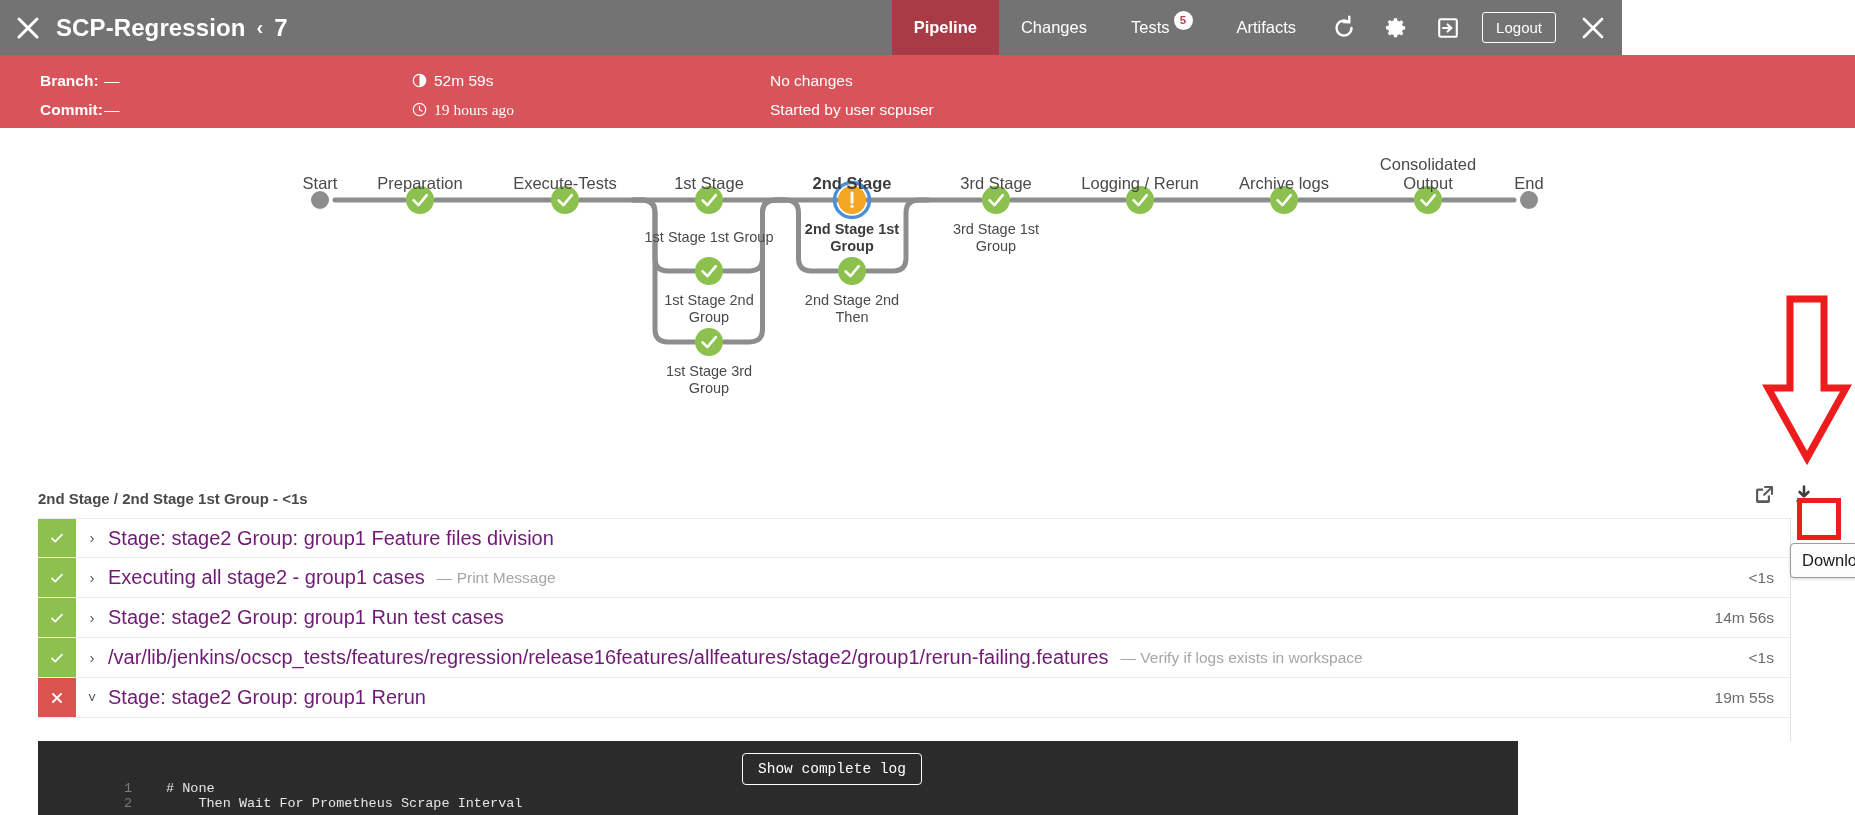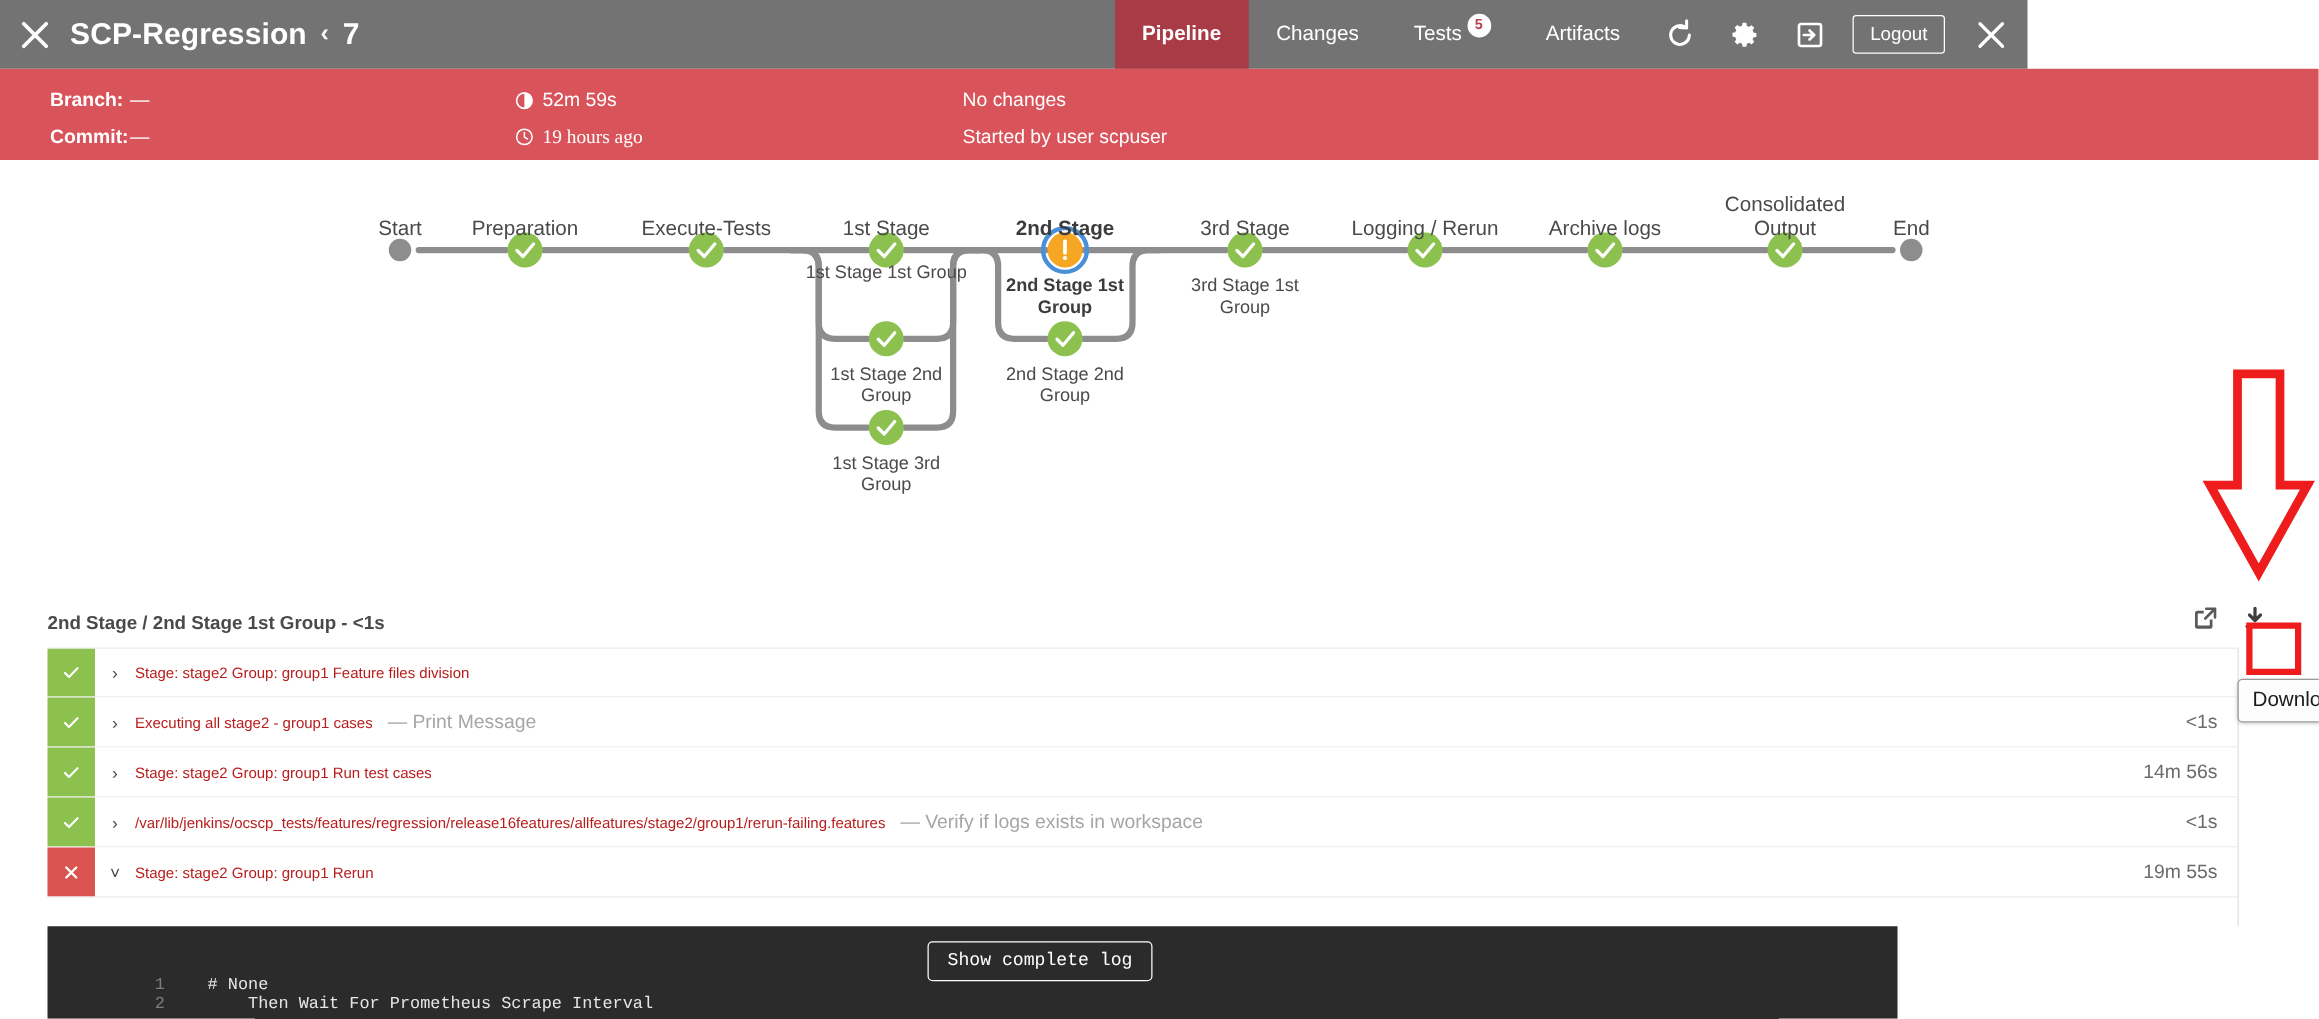--- a/index.html
+++ b/index.html
@@ -92,21 +92,21 @@
     cursor: pointer;
   }
   .row:first-child { border-top: 1px solid #ececec; }
   .stat {
     width: 38px; align-self: stretch; display: flex; align-items: center; justify-content: center;
     color: #fff; font-size: 17px; flex: none;
   }
   .stat.ok { background: #8cc04f; }
   .stat.fail { background: #d9534f; }
   .chev { width: 32px; text-align: center; color: #4a4a4a; font-size: 14px; flex: none; }
-  .rtxt { font-size: 12px; color: #b91c1c; white-space: nowrap; overflow: hidden; }
+  .rtxt { font-size: 20px; color: #701a75; white-space: nowrap; overflow: hidden; }
   .rsub { font-size: 15.5px; color: #a6a6a6; margin-left: 12px; white-space: nowrap; }
   .rtime { margin-left: auto; font-size: 15.5px; color: #6b6b6b; padding-right: 16px; white-space: nowrap; }
 
   
   .console {
     position: absolute; left: 38px; top: 741px; width: 1480px; height: 74px;
     background: #2b2b2b; overflow: hidden;
   }
   .showlog {
     position: absolute; left: 704px; top: 12px;
@@ -276,26 +276,26 @@
         <path d="M 1277.6 72.4 L 1282.4 77.2 L 1290.8 67.2" stroke="#fff" stroke-width="2.6" fill="none" stroke-linecap="round" stroke-linejoin="round"></path>
         <circle cx="1428" cy="72" r="14" fill="#8cc04f"></circle>
         <path d="M 1421.6 72.4 L 1426.4 77.2 L 1434.8 67.2" stroke="#fff" stroke-width="2.6" fill="none" stroke-linecap="round" stroke-linejoin="round"></path>
         <circle cx="1529" cy="72" r="9" fill="#8d8d8d"></circle>
       </svg>
     <div id="graph-labels">
         <div class="node-label" style="left: 320px; top: 46px;">Start</div>
         <div class="node-label" style="left: 420px; top: 46px;">Preparation</div>
         <div class="node-label" style="left: 565px; top: 46px;">Execute-Tests</div>
         <div class="node-label" style="left: 709px; top: 46px;">1st Stage</div>
-        <div class="sub-label" style="left: 709px; top: 82px;">1st Stage 1st Group</div>
+        <div class="sub-label" style="left: 709px; top: 101px;">1st Stage 1st Group</div>
         <div class="sub-label" style="left: 709px; top: 164px;">1st Stage 2nd Group</div>
         <div class="sub-label" style="left: 709px; top: 235px;">1st Stage 3rd Group</div>
         <div class="node-label bold" style="left: 852px; top: 46px;">2nd Stage</div>
         <div class="sub-label bold" style="left: 852px; top: 93px;">2nd Stage 1st Group</div>
-        <div class="sub-label" style="left: 852px; top: 164px;">2nd Stage 2nd Group</div>
+        <div class="sub-label" style="left: 852px; top: 164px;">2nd Stage 2nd Then</div>
         <div class="node-label" style="left: 996px; top: 46px;">3rd Stage</div>
         <div class="sub-label" style="left: 996px; top: 93px;">3rd Stage 1st Group</div>
         <div class="node-label" style="left: 1140px; top: 46px;">Logging / Rerun</div>
         <div class="node-label" style="left: 1284px; top: 46px;">Archive logs</div>
         <div class="node-label" style="left: 1428px; top: 27px;">Consolidated
 Output</div>
         <div class="node-label" style="left: 1529px; top: 46px;">End</div>
       </div>
   </div>
 

